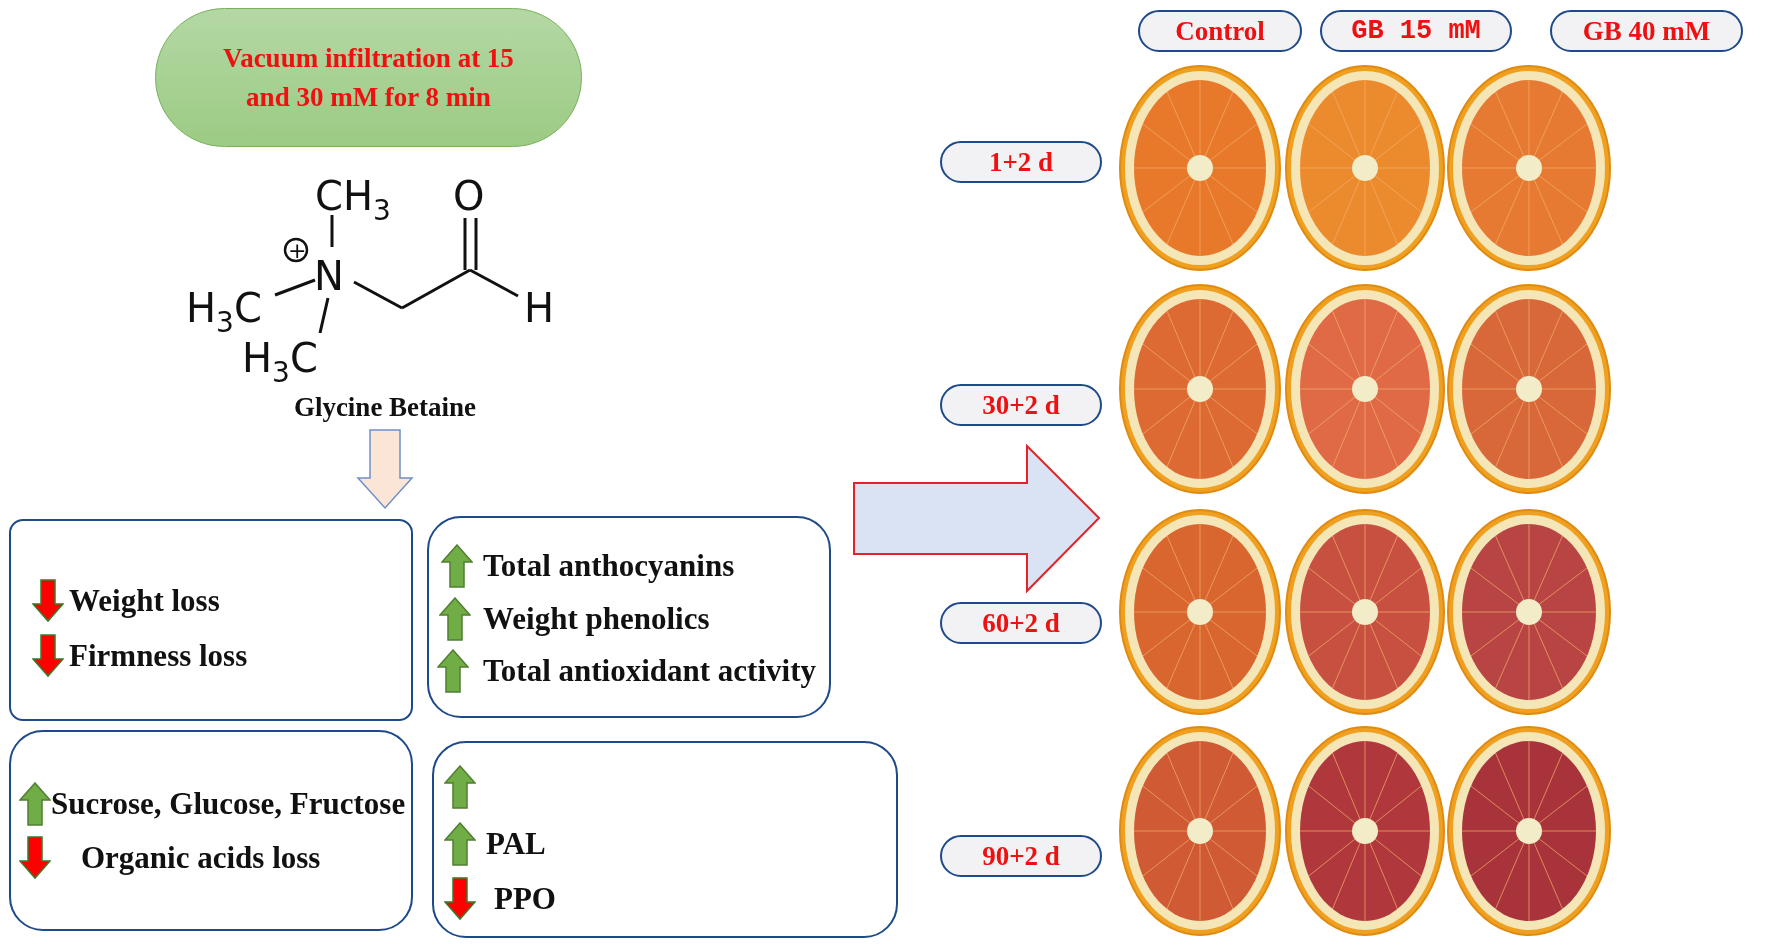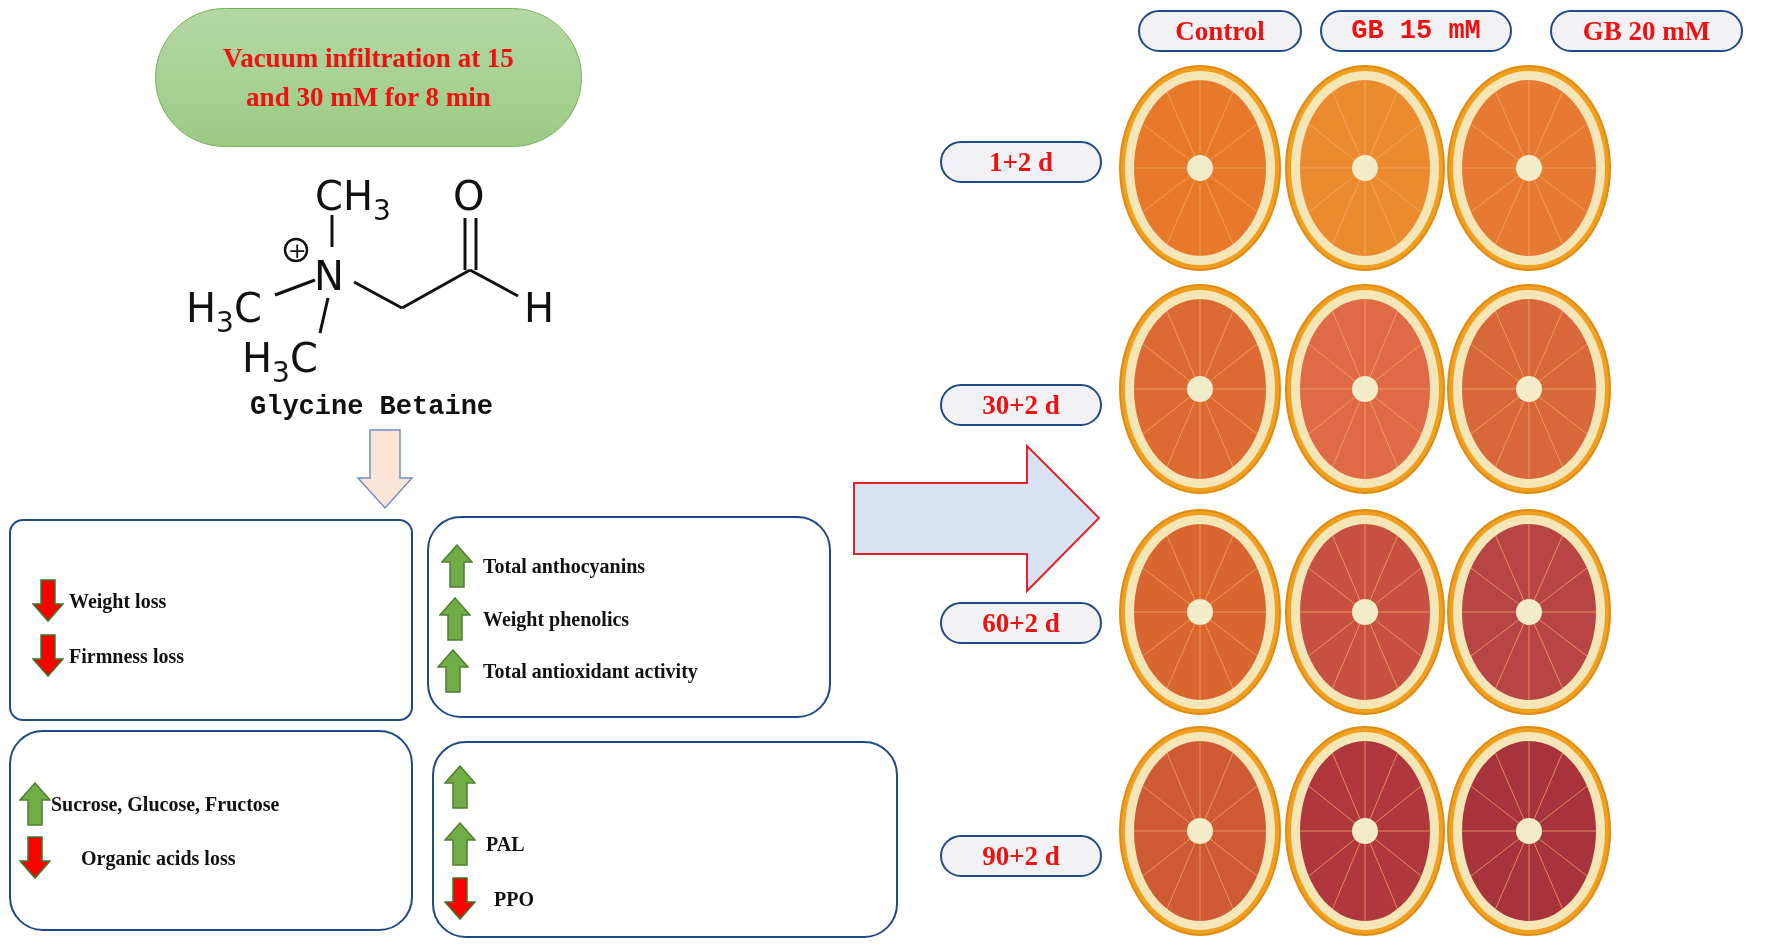--- a/index.html
+++ b/index.html
@@ -12,34 +12,34 @@
     background:linear-gradient(#b4d8a4, #9ccb84);
     display:flex; align-items:center; justify-content:center; text-align:center;
     color:#ee1111; font-weight:bold; font-size:27px; line-height:39px;
     font-family:"Liberation Serif", serif; box-sizing:border-box;
   }
   .treatment-pill span { display:block; }
 
   
   .chem { position:absolute; left:160px; top:150px; width:420px; height:240px; }
   .chem-label {
-    position:absolute; left:250px; top:392px; width:270px; text-align:left;
-    font-family:Liberation Mono, monospace; font-weight:bold; font-size:27px; color:#111;
+    position:absolute; left:250px; top:392px; width:270px; text-align:center;
+    font-family:Liberation Serif, serif; font-weight:bold; font-size:27px; color:#111;
   }
 
   
   .down-arrow { position:absolute; left:356px; top:428px; width:58px; height:82px; }
 
   
   .rbox {
     position:absolute; border:2px solid #1f4a8a; border-radius:34px; background:#fff;
     box-sizing:border-box;
   }
   .rbox .row { position:absolute; display:flex; align-items:center; }
-  .rbox .txt { font-family:"Liberation Serif", serif; font-weight:bold; font-size:20px; color:#111; white-space:nowrap; }
+  .rbox .txt { font-family:"Liberation Serif", serif; font-weight:bold; font-size:31px; color:#111; white-space:nowrap; }
   .ico { width:32px; height:44px; flex:0 0 auto; }
 
   
   .big-arrow { position:absolute; left:853px; top:444px; width:250px; height:150px; }
 
   
   .pill {
     position:absolute; height:42px; border:2px solid #1f4a8a; border-radius:22px;
     background:#f2f2f4; box-sizing:border-box;
     display:flex; align-items:center; justify-content:center;
@@ -156,21 +156,21 @@
     <span class="txt" style="margin-left:18px">PPO</span>
   </div>
 </div>
 
 <svg class="big-arrow" viewBox="0 0 250 150">
   <polygon points="1,39 174,39 174,2 246,74 174,147 174,110 1,110" fill="#dae3f3" stroke="#e0242a" stroke-width="2"></polygon>
 </svg>
 
 <div class="pill" style="left:1138px; top:10px; width:164px;">Control</div>
 <div class="pill" style="left:1320px; top:10px; width:192px;font-family:Liberation Mono, monospace;">GB 15 mM</div>
-<div class="pill" style="left:1550px; top:10px; width:193px;">GB 20 mM</div>
+<div class="pill" style="left:1550px; top:10px; width:193px;">GB 40 mM</div>
 
 <div class="pill" style="left:940px; top:141px; width:162px;">1+2 d</div>
 <div class="pill" style="left:940px; top:384px; width:162px;">30+2 d</div>
 <div class="pill" style="left:940px; top:602px; width:162px;">60+2 d</div>
 <div class="pill" style="left:940px; top:835px; width:162px;">90+2 d</div>
 
 <div id="orange-grid">
     <svg class="orange" width="164" height="208" viewBox="0 0 164 208" style="left: 1118px; top: 64px;">
       <ellipse cx="82" cy="104" rx="80" ry="102" fill="#f0a020" stroke="#e08a10" stroke-width="2"></ellipse>
       <ellipse cx="82" cy="104" rx="75" ry="97" fill="#f5e6b8"></ellipse>

